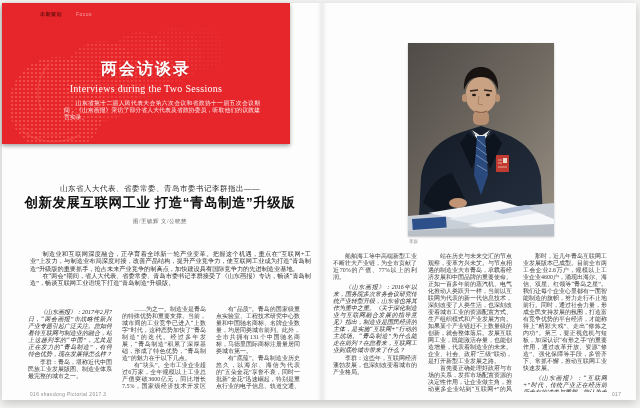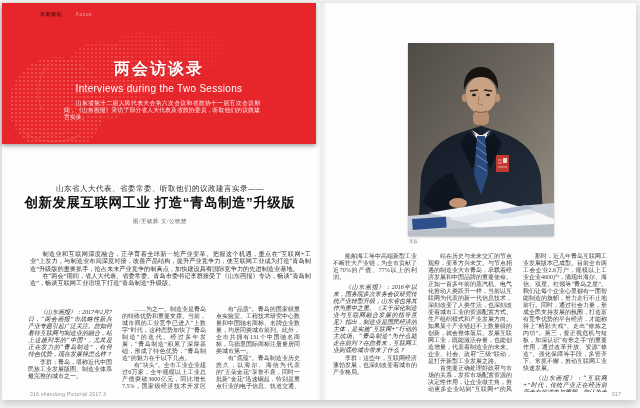--- a/index.html
+++ b/index.html
@@ -4,32 +4,32 @@
 <style>
   html,body{margin:0;padding:0;background:#e9e9e9;}
   .stage{position:relative;width:640px;height:408px;background:#f4f4f3;overflow:hidden;
          font-family:"Liberation Serif",serif;}
   .spread{position:absolute;left:2px;top:3px;width:634px;height:397px;background:#fdfdfd;
           box-shadow:0 3px 9px rgba(0,0,0,.20);}
   .gutter{position:absolute;left:315px;top:0;width:10px;height:100%;
           background:linear-gradient(90deg,rgba(0,0,0,0),rgba(0,0,0,.07) 50%,rgba(0,0,0,0));}
 
   
-  .banner{position:absolute;left:0;top:0;width:314px;height:141px;background:#e7262c;
+  .banner{position:absolute;left:0;top:0;width:288px;height:141px;background:#e7262c;
           box-shadow:0 2px 4px rgba(0,0,0,.35);overflow:hidden;}
   .mic-art{position:absolute;left:0;top:0;}
   .section-label{position:absolute;left:38px;top:8px;font-family:"Liberation Sans",sans-serif;
                  font-size:5px;letter-spacing:.5px;}
   .section-label .zh{color:#70100f;font-weight:bold;}
   .section-label .en{color:rgba(255,255,255,.55);margin-left:12px;}
   .banner-title{position:absolute;left:0;top:56px;width:100%;text-align:center;color:#fff;
                 font-family:"Liberation Sans",sans-serif;font-weight:900;font-size:16px;
                 letter-spacing:2px;text-shadow:0 1px 1px rgba(120,10,10,.4);}
   .banner-subtitle{position:absolute;left:0;top:80px;width:100%;text-align:center;color:#fff;
-                   font-family:Liberation Sans, sans-serif;font-size:10px;letter-spacing:.3px;}
+                   font-family:Liberation Serif, serif;font-size:10px;letter-spacing:.3px;}
   .banner-intro{position:absolute;left:62px;top:97px;width:196px;margin:0;color:rgba(255,255,255,.93);
                 font-size:5.8px;line-height:7px;text-align:justify;text-indent:2em;}
 
   
   .kicker{position:absolute;left:0;top:181px;width:316px;text-align:center;color:#2d2d2d;
           font-size:7.5px;letter-spacing:.5px;font-family:"Liberation Sans",sans-serif;}
   .headline{position:absolute;left:0;top:191px;width:316px;margin:0;text-align:center;color:#101010;
             font-size:13.5px;font-weight:bold;letter-spacing:.5px;font-family:Liberation Sans, sans-serif;}
   .byline{position:absolute;left:0;top:215px;width:316px;text-align:center;color:#666;
           font-size:5.5px;letter-spacing:.5px;}
@@ -84,21 +84,21 @@
         </svg>
         <div class="section-label">
           <span class="zh">本期策划</span>
           <span class="en">Focus</span>
         </div>
         <div class="banner-title">两会访谈录</div>
         <div class="banner-subtitle">Interviews during the Two Sessions</div>
         <p class="banner-intro">山东省第十二届人民代表大会第六次会议和省政协十一届五次会议期间，《山东画报》采访了部分省人大代表及省政协委员，听取他们的议政建言实录。</p>
       </div>
 
-      <div class="kicker">山东省人大代表、省委常委、听取他们的议政建言实录——</div>
+      <div class="kicker">山东省人大代表、省委常委、青岛市委书记李群指出——</div>
       <h1 class="headline">创新发展互联网工业 打造“青岛制造”升级版</h1>
       <div class="byline">图/王毓辉  文/公晓慧</div>
 
       <div class="lead">
           <p class="para reg">制造业和互联网深度融合，正孕育着全球新一轮产业变革。把握这个机遇，重点在“互联网+工业”上发力，与制造业布局深度对接，改善产品结构，提升产业竞争力，使互联网工业成为打造“青岛制造”升级版的重要抓手，抢占未来产业竞争的制高点，加快建设具有国际竞争力的先进制造业基地。</p>
           <p class="para reg">在“两会”期间，省人大代表、省委常委、青岛市委书记李群接受了《山东画报》专访，畅谈“青岛制造”，畅谈互联网工业语境下打造“青岛制造”升级版。</p>
         </div>
       <div class="col lcol lcol1">
           <p class="para kai">《山东画报》：2017年2月7日，“两会画报”市战略性新兴产业专题引起广泛关注。您如何看待互联网与制造业的融合，站上这趟列车的“中国”，尤其是正在发力的“青岛制造”，有何特色优势，现在发展得怎么样？</p>
           <p class="para reg">李群：青岛，堪称近代中国民族工业发展版图、制造业体系最完整的城市之一。</p>

